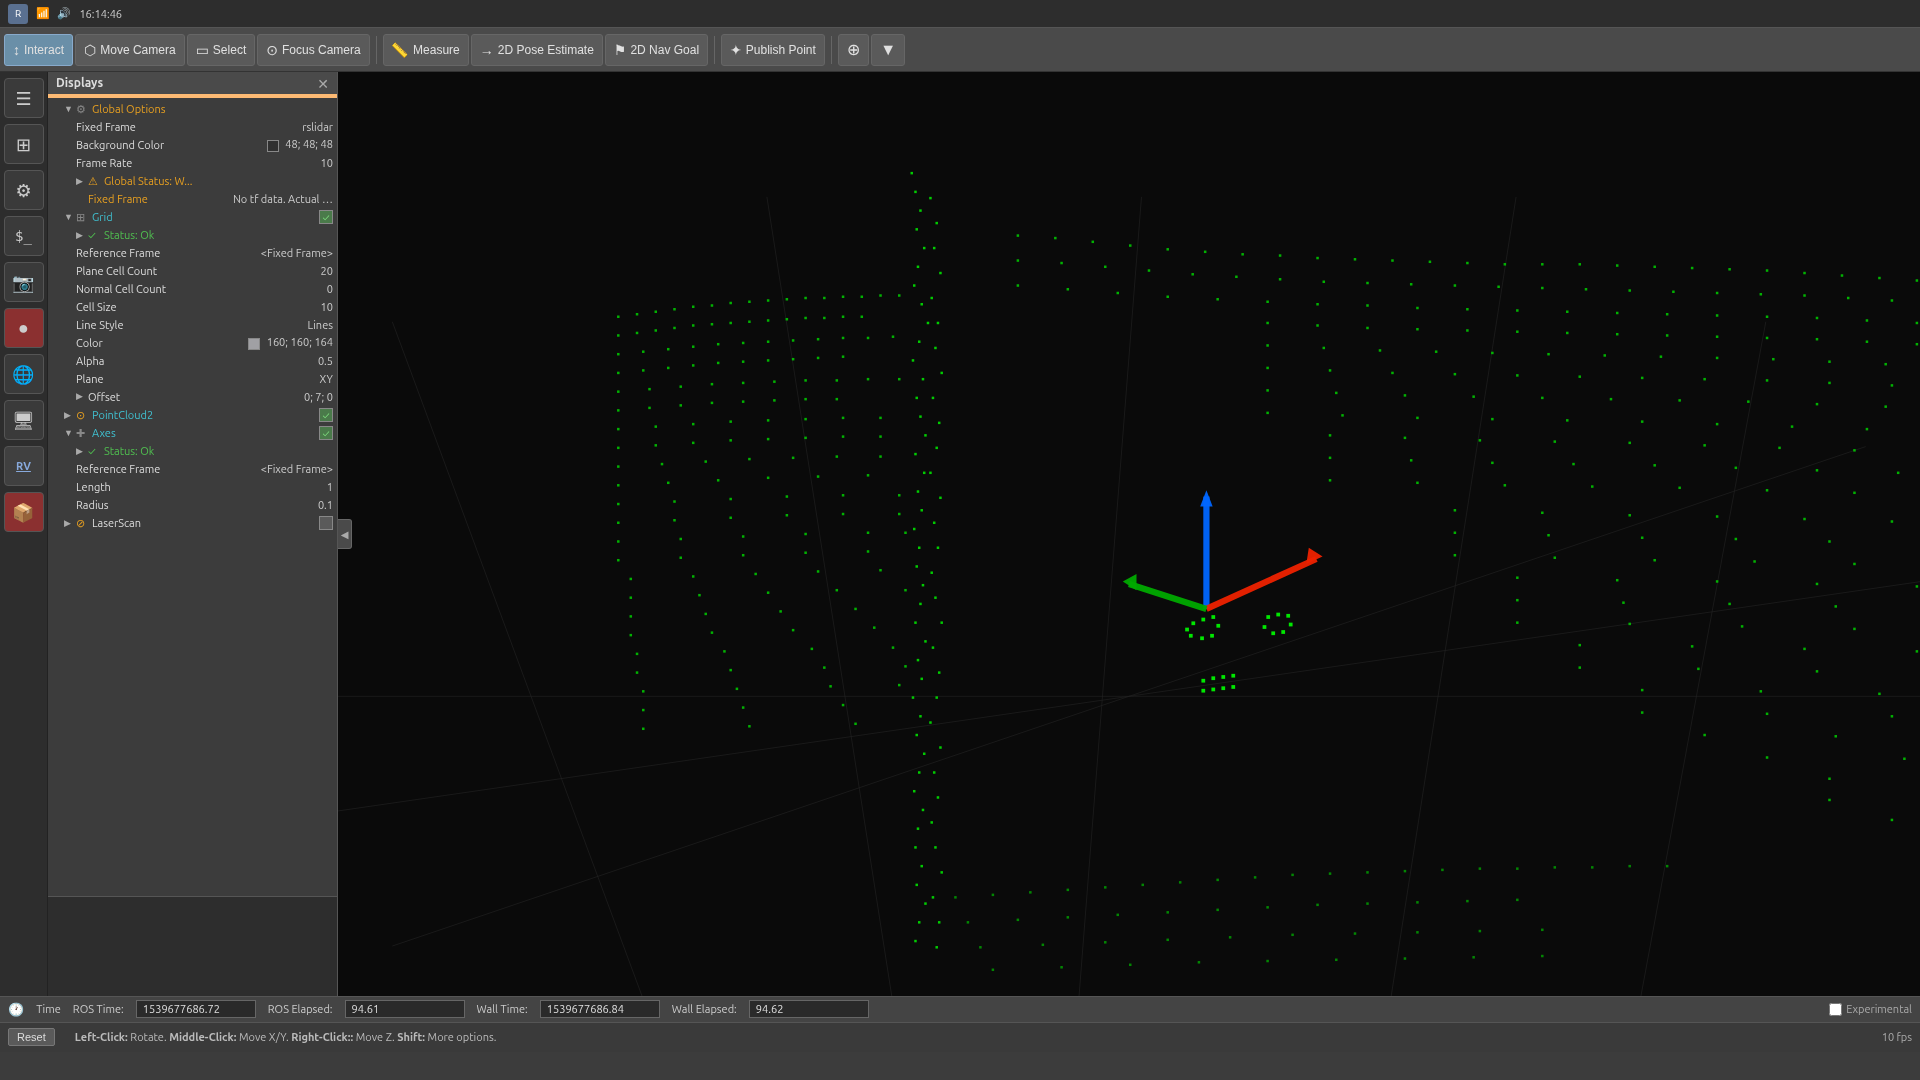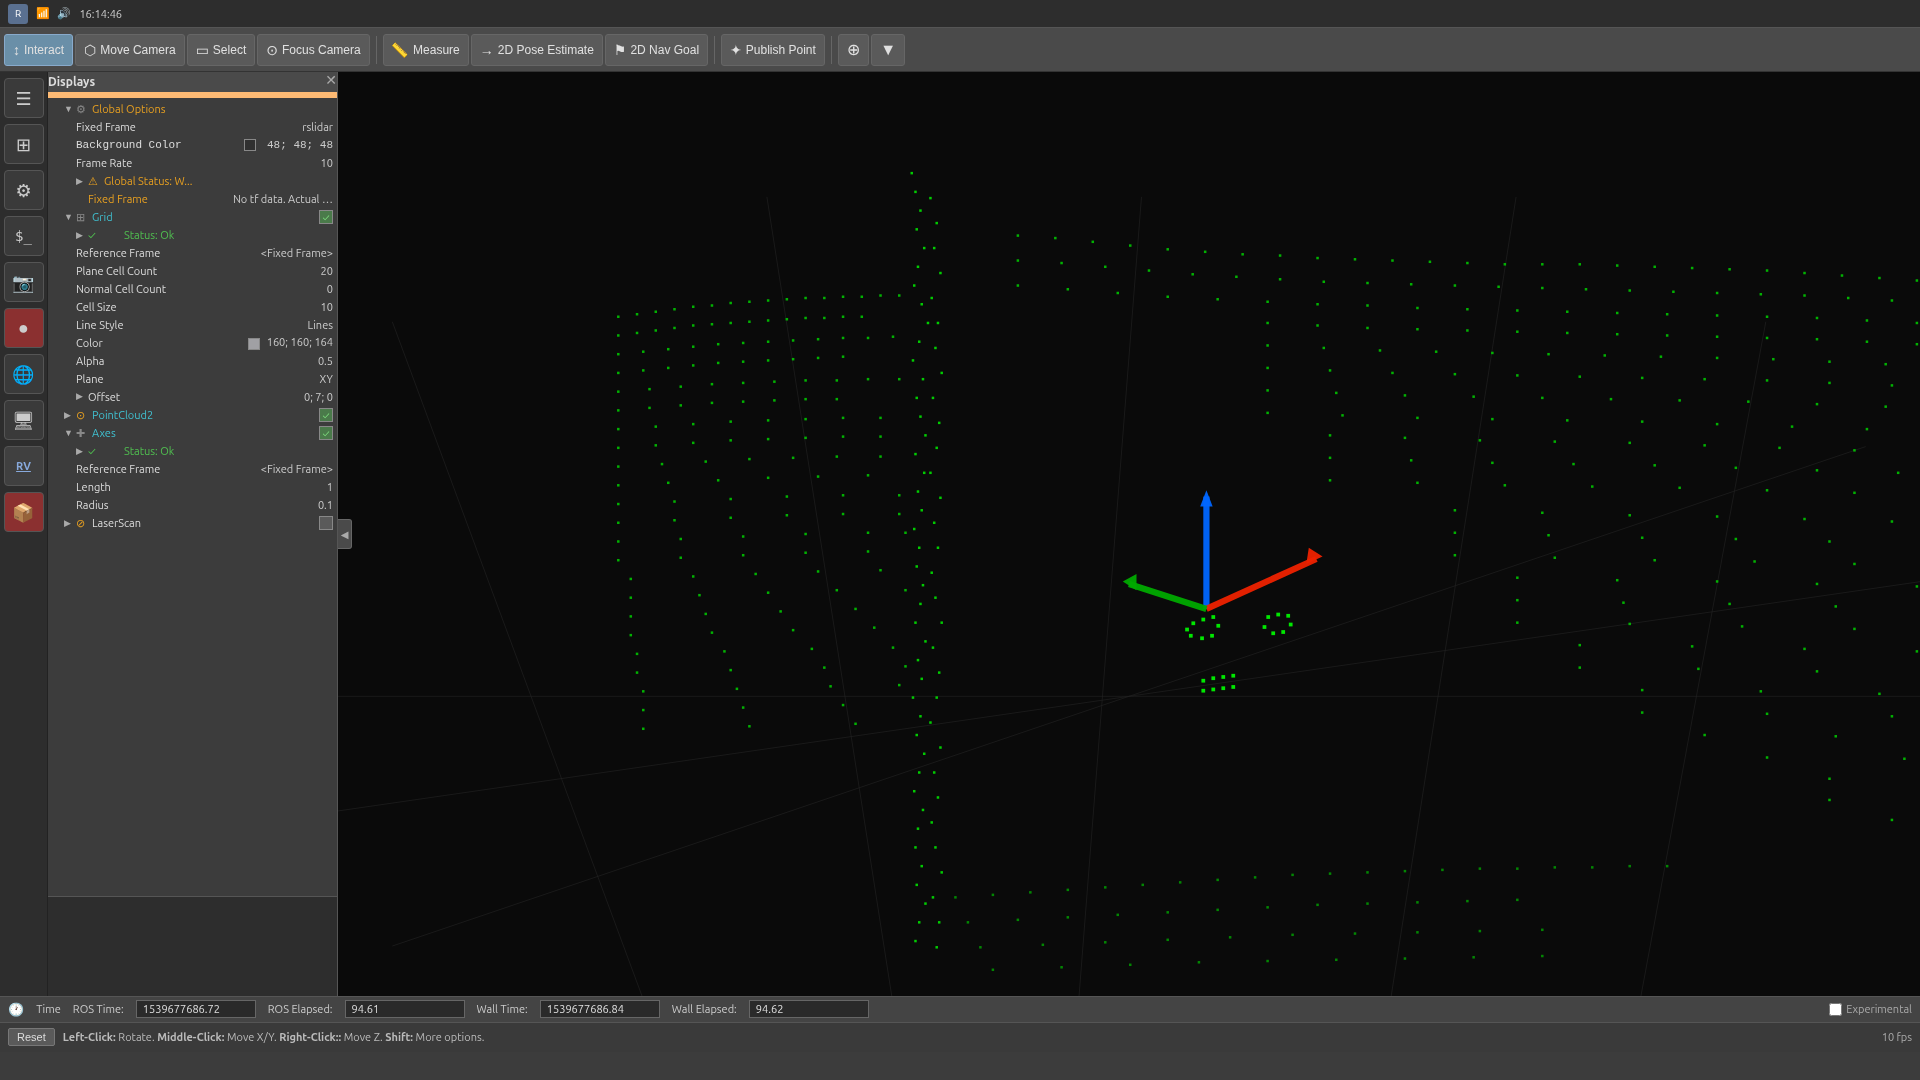--- a/index.html
+++ b/index.html
@@ -101,25 +101,25 @@
     
     #displays-panel {
       width: 290px;
       background: #3c3c3c;
       border-right: 1px solid #555;
       display: flex;
       flex-direction: column;
     }
     #displays-header {
       background: #4a4a4a;
-      padding: 4px 0;
-      display: flex;
-      align-items: flex-end;
+      padding: 4px 8px;
+      display: flex;
+      align-items: flex-start;
       justify-content: space-between;
-      border-bottom: 6px solid #fdba74;
+      border-bottom: 4px solid #fdba74;
       height: 26px;
     }
     #displays-header .title {
       font-size: 12px;
       font-weight: bold;
       color: #ddd;
     }
     #displays-close {
       cursor: pointer;
       color: #aaa;
@@ -151,21 +151,21 @@
       font-size: 11px;
       flex-shrink: 0;
     }
     .tree-label {
       flex: 1;
       color: #ddd;
       font-size: 11px;
     }
     .tree-label.yellow { color: #e8a020; }
     .tree-label.cyan { color: #40c0d0; }
-    .tree-label.green-text { color: #50c050; margin-left: 20px; }
+    .tree-label.green-text { color: #50c050; }
     .tree-value {
       color: #ccc;
       font-size: 11px;
       text-align: right;
     }
     .color-swatch {
       width: 12px;
       height: 12px;
       border: 1px solid #888;
       display: inline-block;
@@ -277,21 +277,21 @@
       padding: 2px 6px;
       color: #e0e0e0;
       font-size: 11px;
       min-width: 120px;
     }
     #status-bar {
       height: 30px;
       display: flex;
       align-items: center;
       padding: 0 8px;
-      gap: 8px;
+      gap: 20px;
       font-size: 11px;
       color: #ccc;
     }
     .status-bold { font-weight: bold; }
     #reset-btn {
       padding: 2px 8px;
       background: #5a5a5a;
       border: 1px solid #777;
       border-radius: 2px;
       color: #ddd;
@@ -386,21 +386,21 @@
       </div>
 
       <div class="tree-item tree-indent-2">
         <div class="tree-row">
           <span class="tree-col-label tree-label">Fixed Frame</span>
           <span class="tree-col-value tree-value">rslidar</span>
         </div>
       </div>
 
       <div class="tree-item tree-indent-2">
-        <div class="tree-row" style="font-family:Liberation Mono, monospace;">
+        <div class="tree-row" style="align-items:center;">
           <span class="tree-col-label tree-label">Background Color</span>
           <span class="tree-col-value tree-value">
             <span class="color-swatch" style="background:#303030;"></span>
             <span>48; 48; 48</span>
           </span>
         </div>
       </div>
 
       <div class="tree-item tree-indent-2">
         <div class="tree-row">

